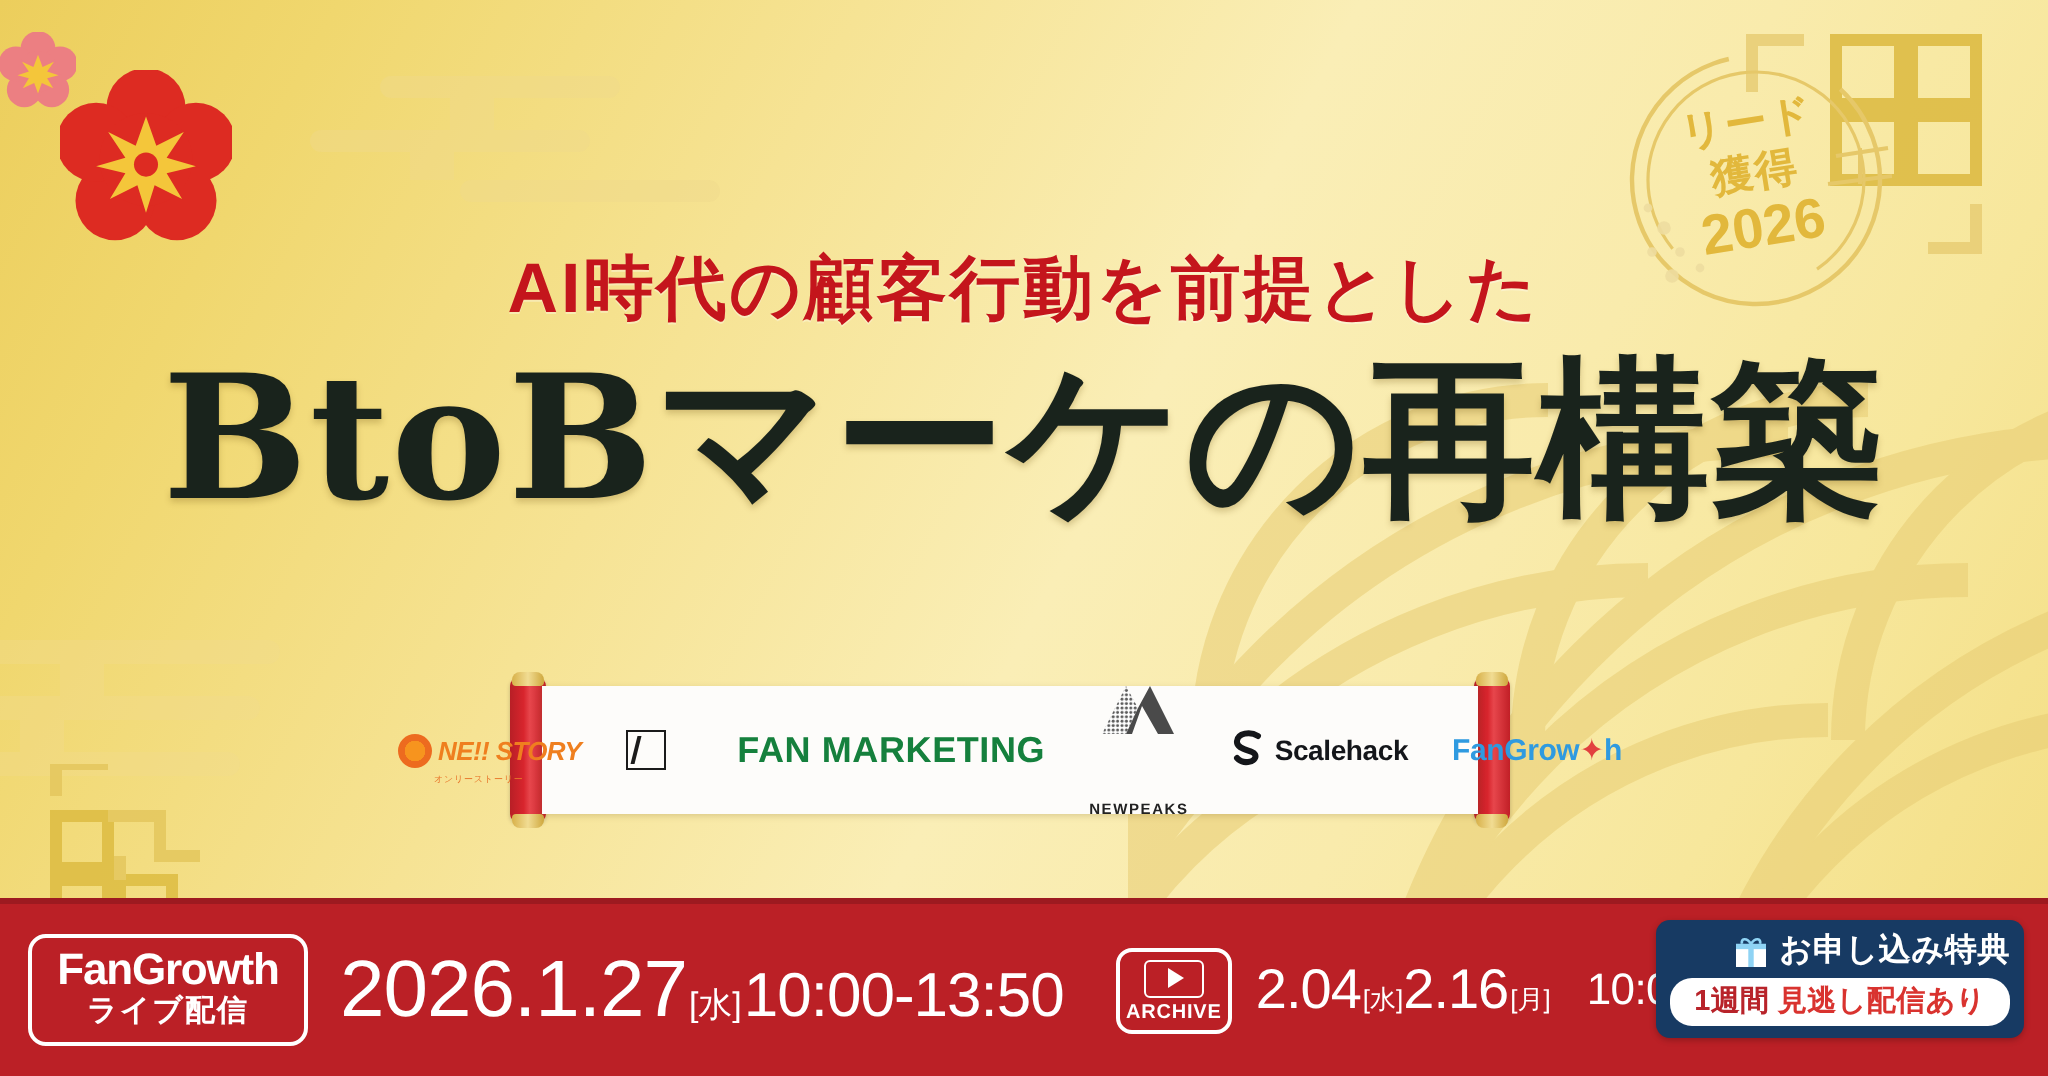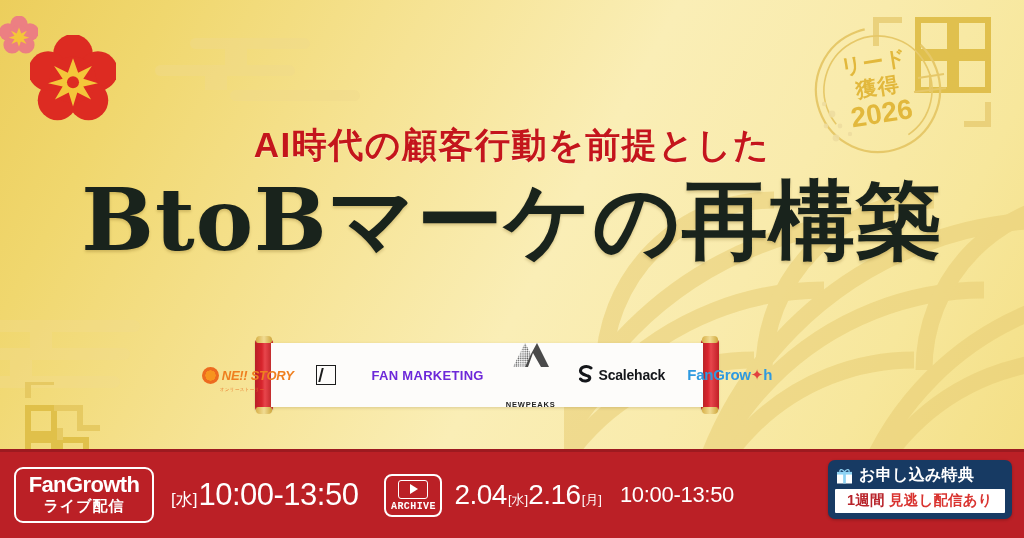--- a/index.html
+++ b/index.html
@@ -79,21 +79,21 @@
     color: #19231c;
     letter-spacing: 1px;
     line-height: 1.0;
     white-space: nowrap;
     text-shadow: 0 2px 3px rgba(120,90,20,.28);
   }
 
   
   #logo-scroll {
     position: absolute; left: 255px; top: 339px;
-    width: 464px; height: 72px; text-align: center;
+    width: 500px; height: 72px; text-align: center;
   }
   .rod {
     position: absolute; top: 0; width: 18px; height: 72px;
     background: linear-gradient(90deg, #b81f26 0%, #d8252d 38%, #e7464c 55%, #c11f26 100%);
     border-radius: 4px;
     box-shadow: 0 1px 2px rgba(0,0,0,.2);
   }
   .rod::before {
     content: ""; position: absolute; left: 1px; right: 1px; top: -3px; height: 7px;
     background: linear-gradient(90deg,#d8b14a,#f1dc93,#cfa83e);
@@ -135,21 +135,21 @@
   
   .logo-fanmkt { gap: 6px; }
   .fanmkt-mark {
     width: 20px; height: 20px; border: 1.6px solid #1b1b1b;
     position: relative;
   }
   .fanmkt-mark::after{
     content:""; position:absolute; left:3px; top:2px; width:1.8px; height:14px;
     background:#1b1b1b; transform: skewX(-14deg);
   }
-  .fanmkt-txt { font-size: 13px; font-weight: 700; color: #6d28d9; letter-spacing: .3px; margin-left: 30px; }
+  .fanmkt-txt { font-size: 18px; font-weight: 700; color: #15803d; letter-spacing: .3px; margin-left: 30px; }
 
   
   .logo-newpeaks { flex-direction: column; align-items: center; gap: 2px; }
   .newpeaks-txt { font-size: 7.5px; font-weight: 700; color: #222; letter-spacing: .8px; margin-top: 30px; }
 
   
   .logo-scalehack { gap: 5px; }
   .scalehack-txt { font-size: 14px; font-weight: 700; color: #14161a; letter-spacing: -.2px; }
 
   
@@ -180,21 +180,21 @@
     white-space: nowrap;
   }
   #live-datetime .date { font-size: 40px; font-weight: 400; letter-spacing: -.5px; }
   #live-datetime .dow  { font-size: 17px; font-weight: 400; margin: 0 1px; }
   #live-datetime .time { font-size: 31px; font-weight: 400; letter-spacing: -.5px; }
 
   #archive-badge {
     margin-left: 26px;
     border: 2px solid #fff; border-radius: 8px;
     width: 58px; padding: 4px 0 3px;
-    display: flex; flex-direction: column; align-items: center; gap: 2px; font-family: Liberation Mono, monospace;
+    display: flex; flex-direction: column; align-items: center; gap: 2px;
   }
   .play-box {
     width: 30px; height: 19px; border: 1.8px solid #fff; border-radius: 3px;
     display: flex; align-items: center; justify-content: center;
   }
   .play-tri {
     width: 0; height: 0;
     border-left: 8px solid #fff;
     border-top: 5px solid transparent;
     border-bottom: 5px solid transparent;
@@ -213,28 +213,28 @@
   #archive-time {
     margin-left: 18px; color: #fff; font-size: 22px; font-weight: 400; letter-spacing: -.3px;
     white-space: nowrap;
   }
 
   #gift-badge {
     position: absolute; right: 12px; top: 8px;
     width: 184px;
     background: #173a63; border-radius: 7px;
     padding: 5px 7px 6px;
-    display: flex; flex-direction: column; align-items: flex-start; gap: 3px;
+    display: flex; flex-direction: column; align-items: flex-end; gap: 3px;
     box-shadow: 0 1px 3px rgba(0,0,0,.25);
   }
   .gift-row { display: flex; align-items: center; gap: 5px; }
   .gift-icon { width: 19px; height: 18px; position: relative; }
   .gift-title { color: #fff; font-size: 16px; font-weight: 800; letter-spacing: .3px; }
   .gift-pill {
-    width: 100%; background: #fff; border-radius: 1px;
+    width: 100%; background: #fff; border-radius: 11px;
     text-align: center; padding: 2px 0 3px;
     font-size: 14.5px; font-weight: 800; color: #d9332f; letter-spacing: .2px;
     white-space: nowrap;
   }
   .gift-pill .wk { color: #b8232a; }
 </style>
 </head>
 <body>
 
 <div id="banner">
@@ -400,20 +400,21 @@
   </div>
 
   <div id="bottom-bar">
 
     <div id="live-badge">
       <span class="lb-1"><span>FanGrowth</span></span>
       <span class="lb-2">ライブ配信</span>
     </div>
 
     <div id="live-datetime">
+      <span class="date">2026.1.27</span>
       <span class="dow">[水]</span>
       <span class="time">10:00-13:50</span>
     </div>
 
     <div id="archive-badge">
       <span class="play-box">
           <span class="play-tri"></span>
         </span>
       <span class="arch-txt">ARCHIVE</span>
     </div>

